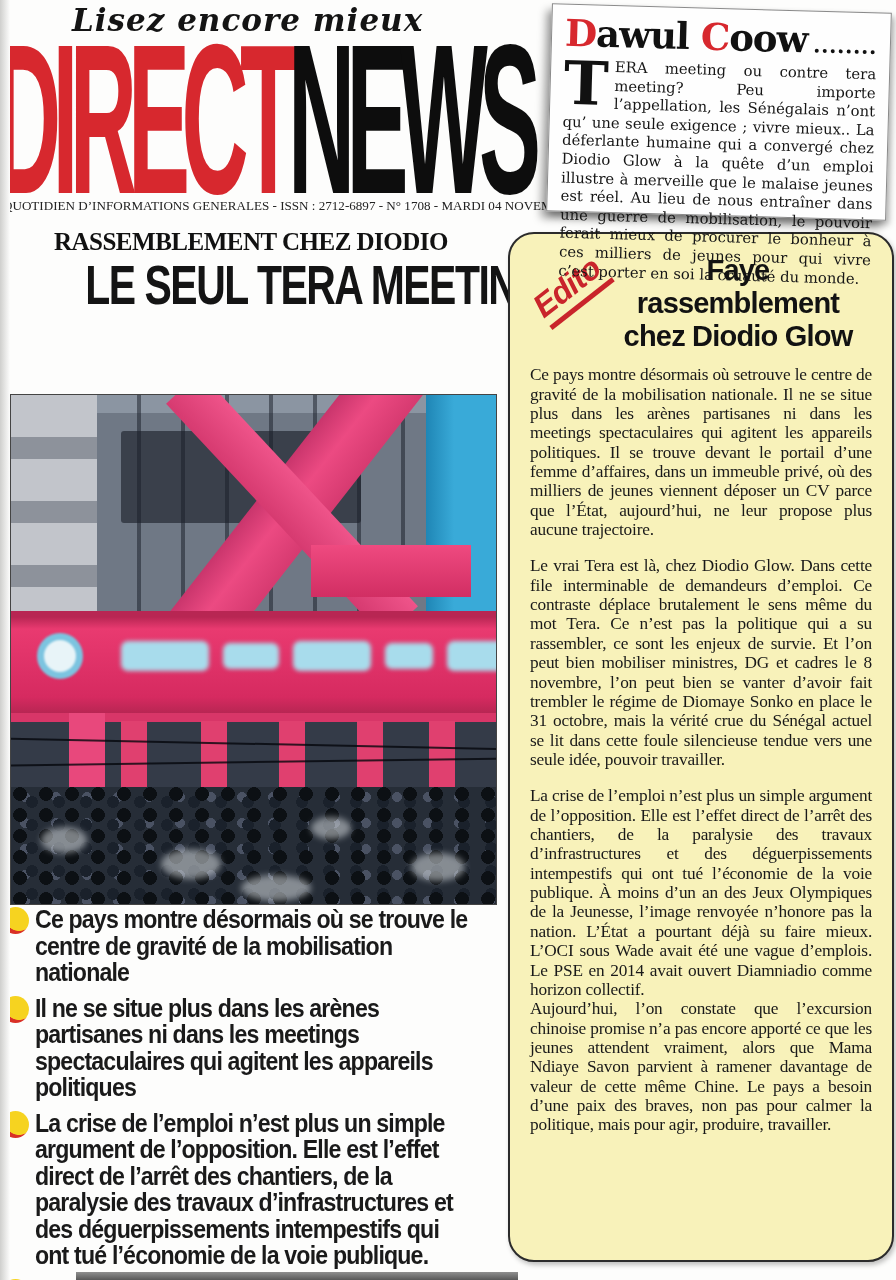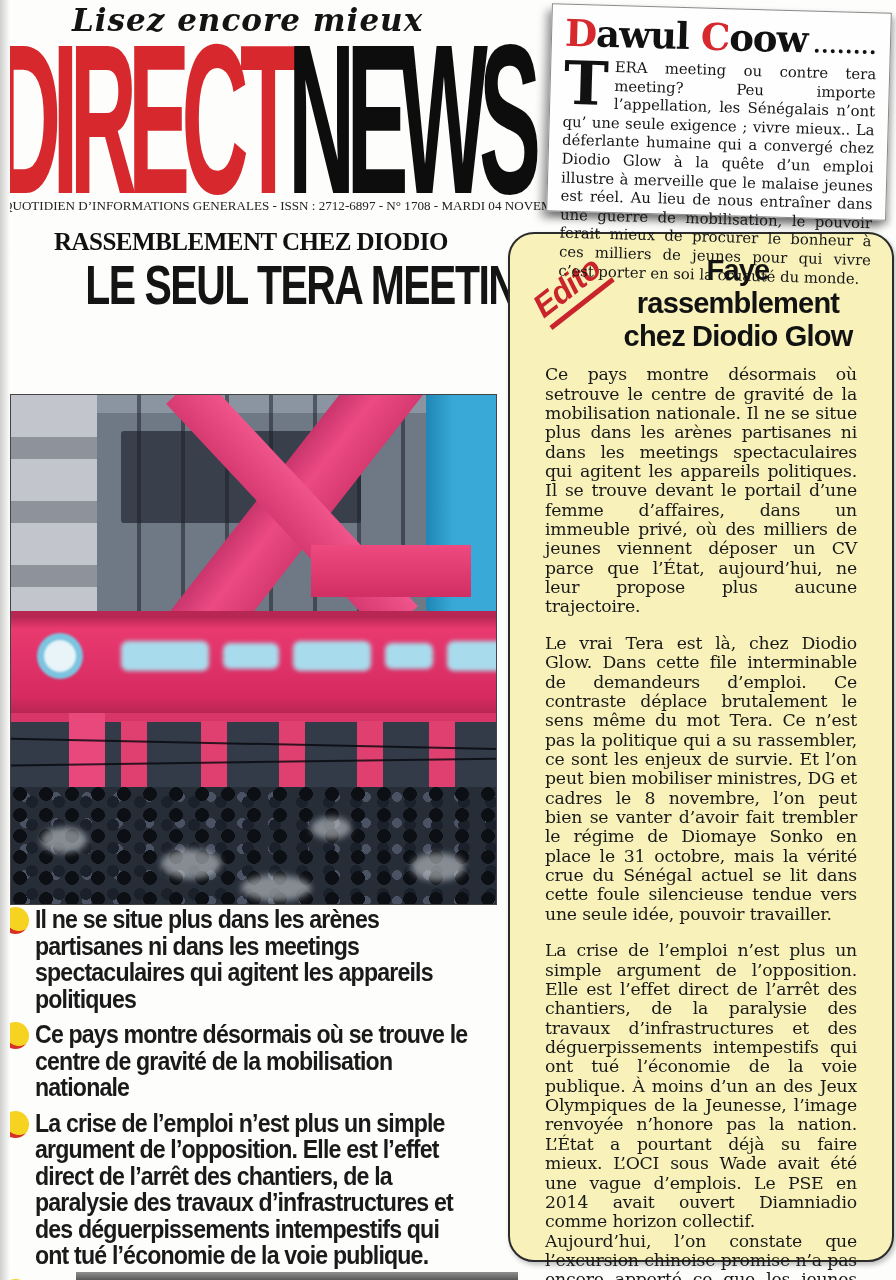--- a/index.html
+++ b/index.html
@@ -99,21 +99,21 @@
         box-shadow:2px 3px 5px rgba(0,0,0,.25);}
   .edito-label{position:absolute;left:16px;top:62px;transform:rotate(-38deg);transform-origin:left top;
         font-style:italic;font-weight:bold;font-size:32px;letter-spacing:-1px;color:#c9242b;
         border-bottom:5px solid #c9242b;padding:0 4px 1px 0;}
   .edito-title{margin:4px 4px 0 78px;text-align:center;font-weight:bold;font-size:29px;
         line-height:1.14;letter-spacing:-0.8px;color:#121212;}
   .edito-byline{margin:24px 2px 0 0;text-align:right;font-variant:small-caps;font-weight:bold;
         font-size:15.5px;color:#1a1a1a;}
   .edito-body{margin-top:12px;font-family:"DejaVu Serif",serif;font-size:17.3px;line-height:1.12;
         text-align:justify;color:#191919;letter-spacing:-0.2px;}
-  .edito-body p{margin:0 15px 17px;}
+  .edito-body p{margin:0 0 17px;font-family:Liberation Serif, serif;}
   .edito-body p.mb0{margin-bottom:0;}
 </style>
 </head>
 <body>
 
 <div class="page">
 
   <div class="tagline">Lisez encore mieux</div>
   <div class="masthead">
     <span class="stretch"><span class="mast-red">DIRECT</span><span class="mast-black">NEWS</span></span>
@@ -169,25 +169,25 @@
       <i style="left:150px;top:62px;width:60px;height:30px"></i>
       <i style="left:300px;top:30px;width:40px;height:22px"></i>
       <i style="left:400px;top:66px;width:54px;height:28px"></i>
       <i style="left:230px;top:88px;width:70px;height:26px"></i>
     </div>
   </div>
 
   <div class="bullets">
     <div class="bullet">
       <span class="bullet-icon"></span>
+      <p>Ce pays montre désormais où se trouve le centre de gravité de la mobilisation nationale</p>
+    </div>
+    <div class="bullet">
+      <span class="bullet-icon"></span>
       <p>Il ne se situe plus dans les arènes partisanes ni dans les meetings spectaculaires qui agitent les appareils politiques</p>
-    </div>
-    <div class="bullet">
-      <span class="bullet-icon"></span>
-      <p>Ce pays montre désormais où se trouve le centre de gravité de la mobilisation nationale</p>
     </div>
     <div class="bullet">
       <span class="bullet-icon"></span>
       <p>La crise de l’emploi n’est plus un simple argument de l’opposition. Elle est l’effet direct de l’arrêt des chantiers, de la paralysie des travaux d’infrastructures et des déguerpissements intempestifs qui ont tué l’économie de la voie publique.</p>
     </div>
     <div class="bullet">
       <span class="bullet-icon"></span>
       <p>Les Sénégalais n’attendent pas une bataille de meetings. Ils attendent une bataille de débouchés et d’emplois massifs. Le vrai Tera s’est tenu chez Diodio Glow. Le pouvoir qui saura le comprendre fera renaître  l’espoir</p>
     </div>
   </div>

